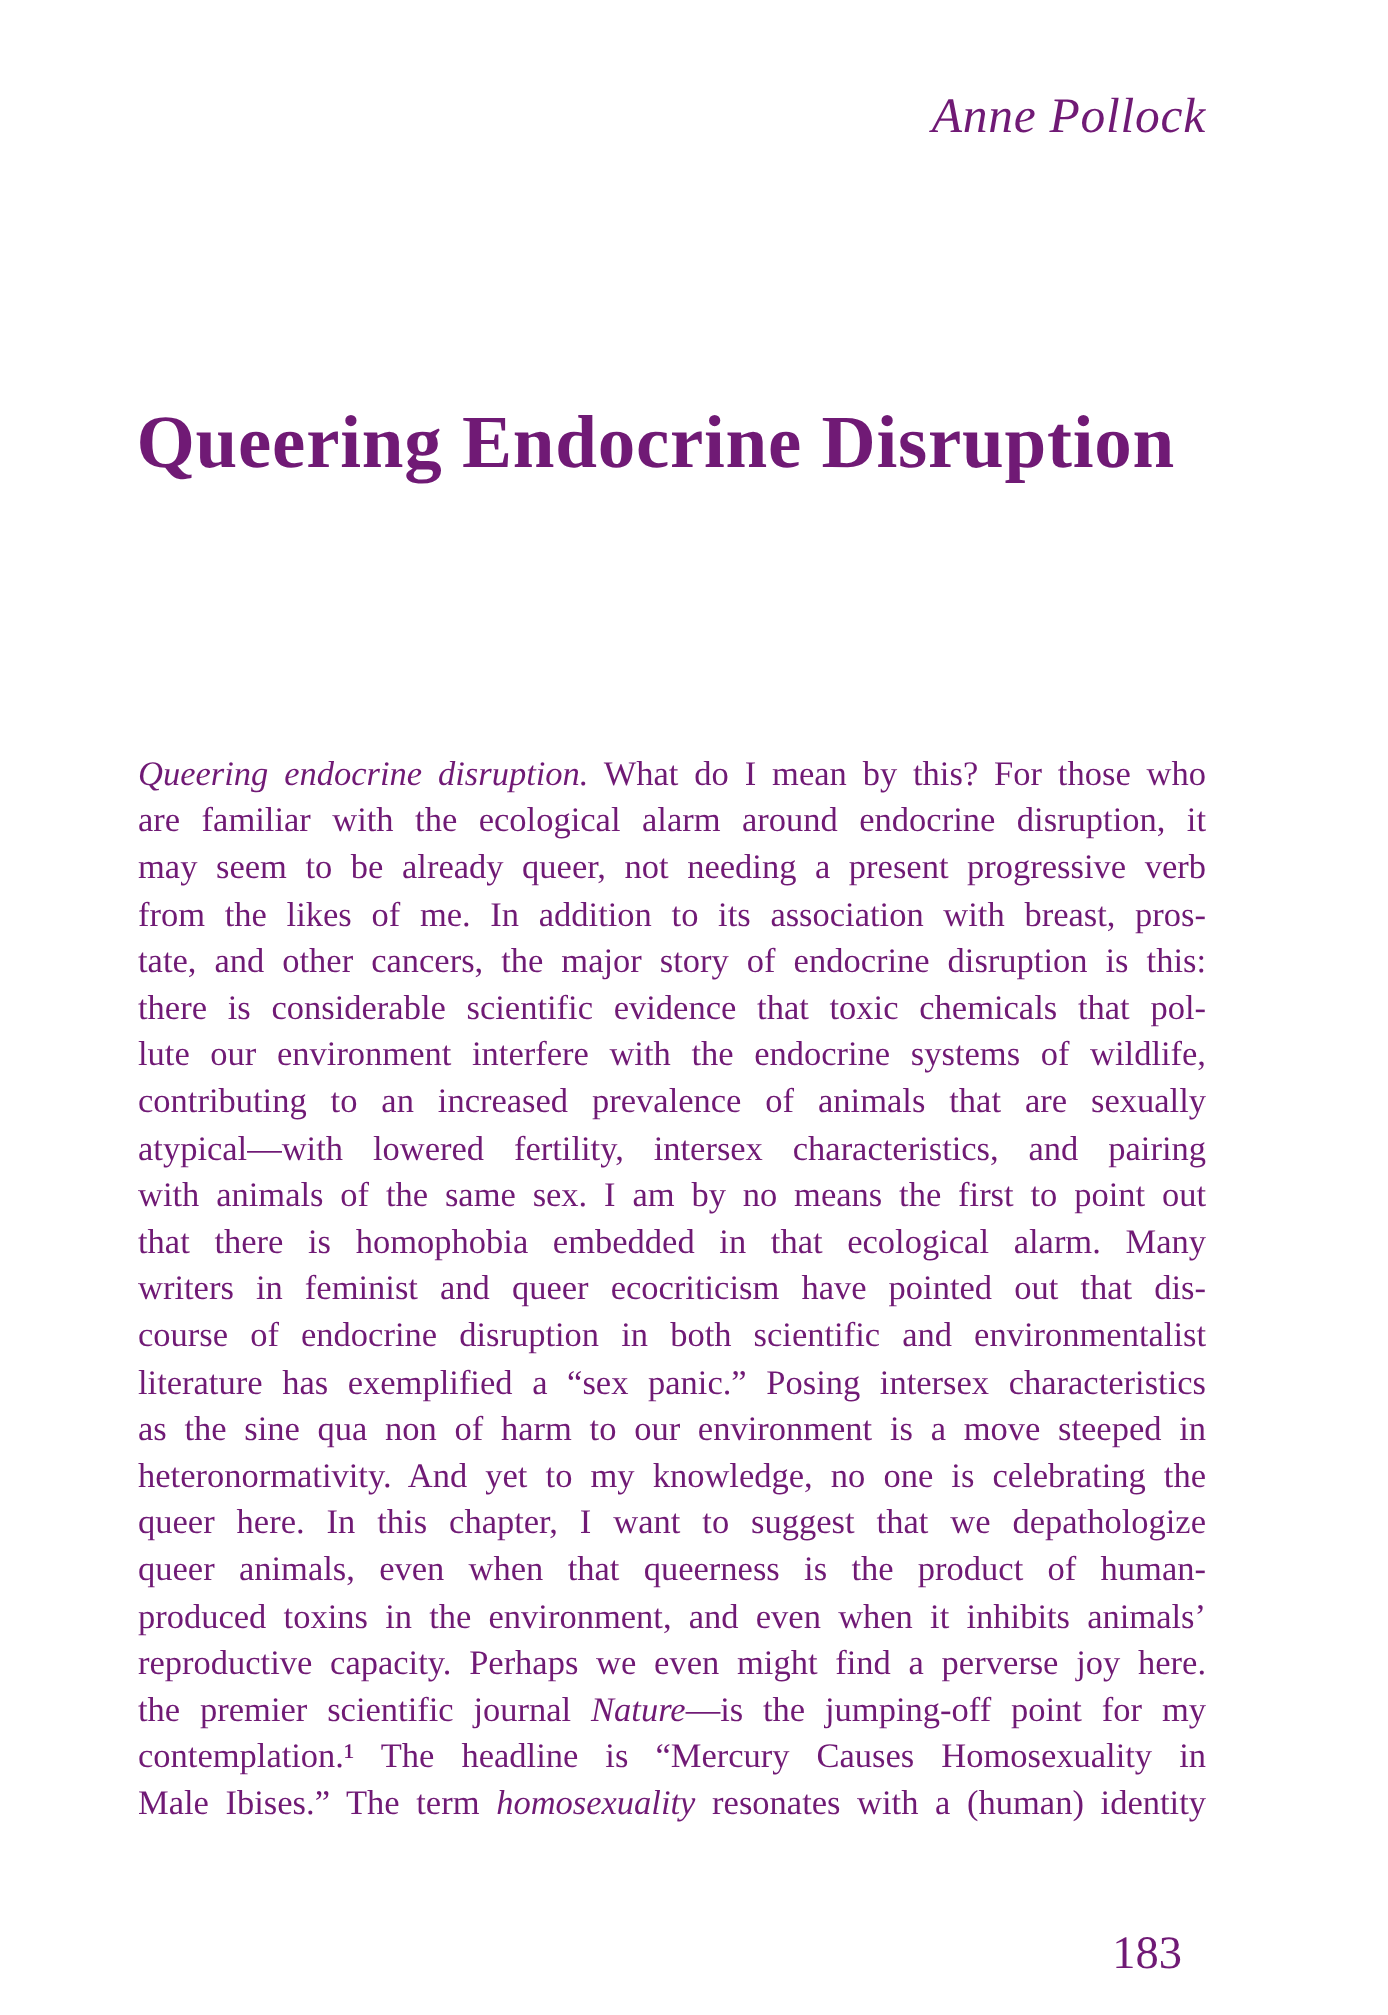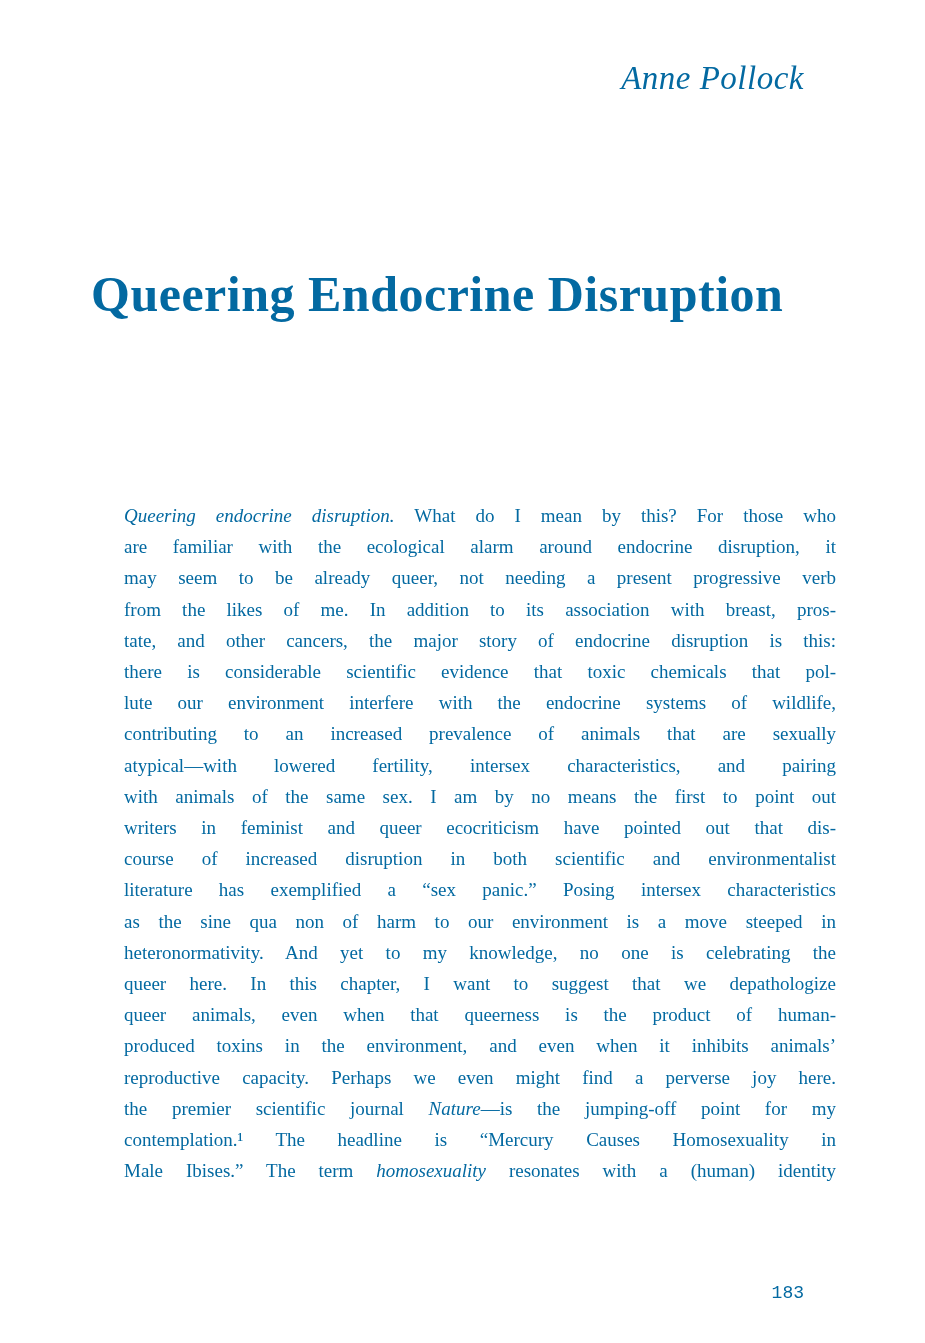--- a/index.html
+++ b/index.html
@@ -36,66 +36,65 @@
     font-weight: bold;
     font-size: 50px;
     letter-spacing: 0.5px;
     line-height: 1.15;
   }
   .body-text {
     position: absolute;
     top: 500px;
     left: 92px;
     width: 712px;
-    font-size: 19px;
+    font-size: 23px;
     line-height: 31.2px;
-    margin-left: 32px;
   }
   .line {
     text-align: justify;
     text-align-last: justify;
   }
   .line.indent {
     text-indent: 44px;
   }
   .line i {
     font-style: italic;
   }
   .folio {
     position: absolute;
     top: 1283px;
-    left: 92px;
+    left: 76px;
     width: 712px;
     text-align: right;
-    font-size: 18px;
+    font-size: 31px;
     line-height: 1.2;
-    font-family: Liberation Mono, monospace;
   }
 </style>
 </head>
 <body>
 
-<div class="page" style="color: #0369a1; background: rgb(255, 255, 255);">
+<div class="page" style="color: #701a75; background: rgb(255, 255, 255);">
   <div class="author">Anne Pollock</div>
 
   <h1 class="title">Queering Endocrine Disruption</h1>
 
   <div class="body-text">
       <div class="line"><i>Queering endocrine disruption.</i><span> What do I mean by this? For those who</span></div>
       <div class="line"><span>are familiar with the ecological alarm around endocrine disruption, it</span></div>
       <div class="line"><span>may seem to be already queer, not needing a present progressive verb</span></div>
       <div class="line"><span>from the likes of me. In addition to its association with breast, pros-</span></div>
       <div class="line"><span>tate, and other cancers, the major story of endocrine disruption is this:</span></div>
       <div class="line"><span>there is considerable scientific evidence that toxic chemicals that pol-</span></div>
       <div class="line"><span>lute our environment interfere with the endocrine systems of wildlife,</span></div>
       <div class="line"><span>contributing to an increased prevalence of animals that are sexually</span></div>
       <div class="line"><span>atypical—with lowered fertility, intersex characteristics, and pairing</span></div>
       <div class="line"><span>with animals of the same sex. I am by no means the first to point out</span></div>
+      <div class="line"><span>that there is homophobia embedded in that ecological alarm. Many</span></div>
       <div class="line"><span>writers in feminist and queer ecocriticism have pointed out that dis-</span></div>
-      <div class="line"><span>course of increased disruption in both scientific and environmentalist</span></div>
+      <div class="line"><span>course of endocrine disruption in both scientific and environmentalist</span></div>
       <div class="line"><span>literature has exemplified a “sex panic.” Posing intersex characteristics</span></div>
       <div class="line"><span>as the sine qua non of harm to our environment is a move steeped in</span></div>
       <div class="line"><span>heteronormativity. And yet to my knowledge, no one is celebrating the</span></div>
       <div class="line"><span>queer here. In this chapter, I want to suggest that we depathologize</span></div>
       <div class="line"><span>queer animals, even when that queerness is the product of human-</span></div>
       <div class="line"><span>produced toxins in the environment, and even when it inhibits animals’</span></div>
       <div class="line"><span>reproductive capacity. Perhaps we even might find a perverse joy here.</span></div>
       <div class="line"><span>the premier scientific journal </span><i>Nature</i><span>—is the jumping-off point for my</span></div>
       <div class="line"><span>contemplation.¹ The headline is “Mercury Causes Homosexuality in</span></div>
       <div class="line"><span>Male Ibises.” The term </span><i>homosexuality</i><span> resonates with a (human) identity</span></div>

